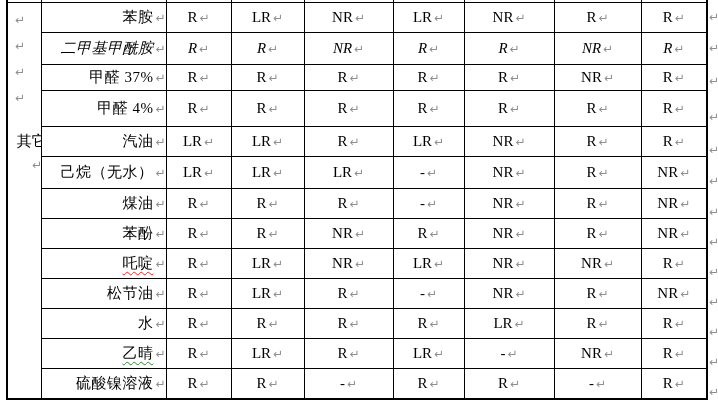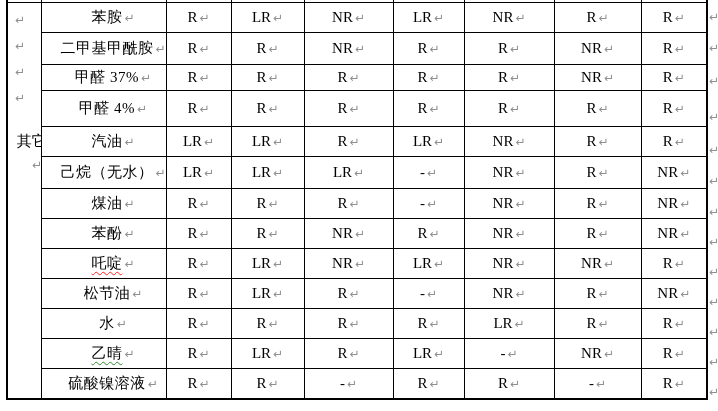--- a/index.html
+++ b/index.html
@@ -29,26 +29,26 @@
     font-size:15px;
     color:#000;
     overflow:hidden;
     vertical-align:middle;
     white-space:nowrap;
   }
   tr.sliver td{border-top:0;height:2px;padding:0;line-height:0;}
 
   tbody tr{height:30px;}
   tbody tr:nth-child(1){height:2px;}
-  tbody tr:nth-child(3){height:32px;}
+  tbody tr:nth-child(3){height:32px;font-style:italic;}
   tbody tr:nth-child(4){height:26px;}
   tbody tr:nth-child(5){height:36px;}
   tbody tr:nth-child(7){height:32px;}
 
-  .name-cell{text-align:center;padding-left:19px;}
+  .name-cell{text-align:right;padding-left:19px;}
   .val-cell{text-align:center;}
 
   .mark{
     color:#8f8f8f;
     font-size:12px;
     margin-left:2px;
     font-family:"DejaVu Sans",sans-serif;
   }
 
   .cname{letter-spacing:0.5px;}

